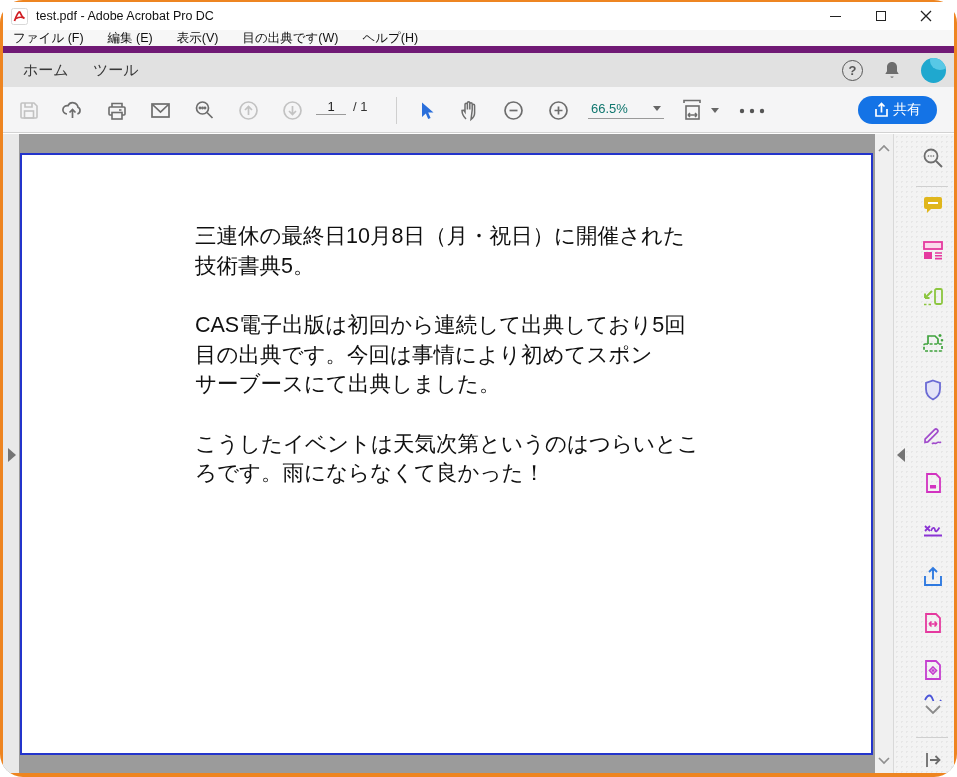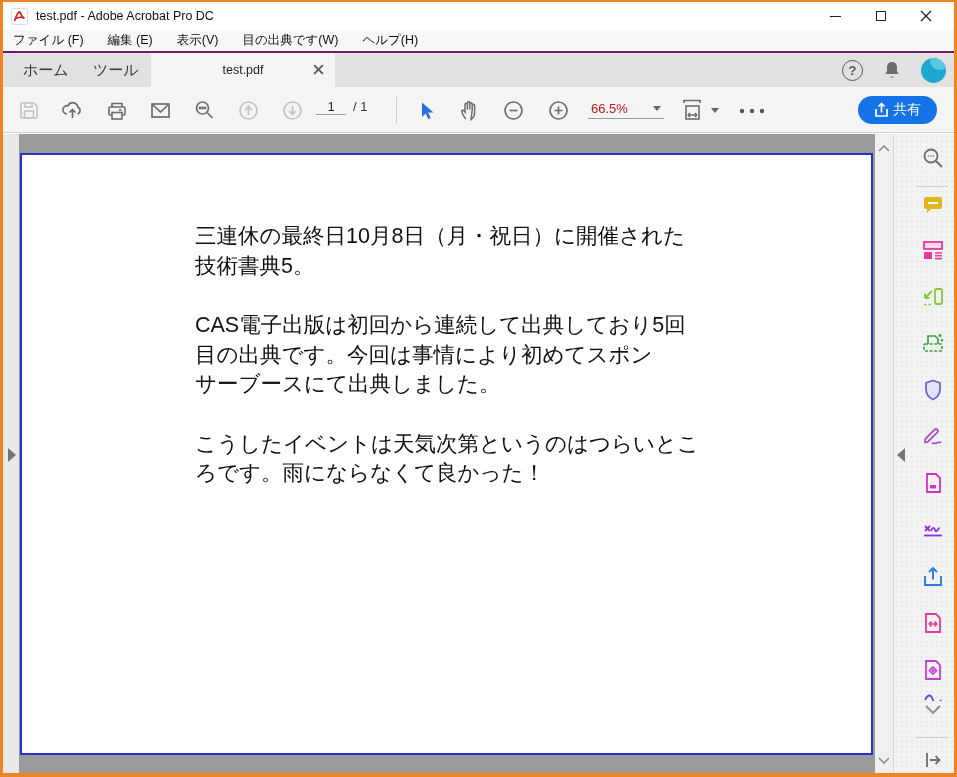--- a/index.html
+++ b/index.html
@@ -1,37 +1,37 @@
 <!DOCTYPE html>
 <html><head>
 <meta charset="utf-8">
 <style>
   * { box-sizing: border-box; margin: 0; padding: 0; }
   html,body { background:#fff; }
   body { font-family: "Liberation Sans", sans-serif; }
-  .app { position:relative; width:957px; height:777px; background:#fff; overflow:hidden; }
+  .app { position:relative; width:957px; height:777px; background:#fff; overflow:hidden;border-radius:23px; }
 
   
   .edge { position:absolute; background:#ee8521; z-index:60; }
   .edge.top{left:0;top:0;right:0;height:2px;}
   .edge.left{left:0;top:0;bottom:0;width:3px;}
   .edge.right{right:0;top:0;bottom:0;width:3px;}
   .edge.bottom{left:0;bottom:0;right:0;height:4px;}
 
   
   .titlebar { position:absolute; left:3px; top:2px; right:3px; height:28px; background:#ffffff; display:flex; align-items:center; }
   .titlebar .logo { margin-left:8px; width:17px; height:17px; }
   .titlebar .title { margin-left:8px; font-size:12.5px; color:#111; }
   .wincontrols { position:absolute; right:6px; top:0; height:28px; display:flex; }
   .winbtn { width:45px; height:28px; display:flex; align-items:center; justify-content:center; }
   .glyph-min { width:11px; height:1px; background:#222; }
   .glyph-max { width:10px; height:10px; border:1px solid #222; }
 
   
-  .menubar { position:absolute; left:3px; top:30px; right:3px; height:23px; background:#f7f7f7; display:flex; align-items:center; gap:24px; padding-left:10px; border-bottom:2px solid #701a75; }
+  .menubar { position:absolute; left:3px; top:30px; right:3px; height:23px; background:#f7f7f7; display:flex; align-items:center; gap:24px; padding-left:10px; border-bottom:7px solid #701a75; }
   .menubar span { font-size:12.5px; color:#111; cursor:default; }
 
   
   .tabbar { position:absolute; left:3px; top:53px; right:3px; height:34px; background:#e1e1e1; }
   .tab-home { position:absolute; left:14px; top:0; height:34px; display:flex; align-items:center; font-size:15px; color:#383838; padding:8px 6px; }
   .tab-tools { position:absolute; left:84px; top:0; height:34px; display:flex; align-items:center; font-size:15px; color:#383838; padding:16px 6px; }
   .tab-doc { position:absolute; left:148px; top:0; width:184px; height:34px; background:#f5f5f5; display:flex; align-items:center; justify-content:center; font-size:12.5px; color:#222; }
   .tab-doc .close { position:absolute; right:10px; top:10px; width:13px; height:13px; }
   .tabbar-right { position:absolute; right:8px; top:0; height:34px; display:flex; align-items:center; gap:18px; }
   .help-circle { width:21px; height:21px; border:1.6px solid #575757; border-radius:50%; color:#575757; font-size:13px; font-weight:bold; display:flex; align-items:center; justify-content:center; }
@@ -39,21 +39,21 @@
   .avatar:before { content:""; position:absolute; right:-4px; top:-6px; width:20px; height:18px; background:#57c8e6; border-radius:50%; }
 
   
   .toolbar { position:absolute; left:3px; top:87px; right:3px; height:46px; background:#f5f5f6; border-bottom:1px solid #d2d2d2; }
   .tbi { position:absolute; top:12px; width:23px; height:23px; display:flex; align-items:center; justify-content:center; }
   .tb-divider { position:absolute; top:10px; width:1px; height:27px; background:#cfcfcf; }
   .pagebox { position:absolute; left:313px; top:12px; display:flex; align-items:flex-end; gap:7px; }
   .pagebox input { width:30px; border:none; border-bottom:1px solid #9a9a9a; background:transparent; text-align:center; font-size:13px; color:#222; font-family:"Liberation Sans",sans-serif; }
   .pagebox .total { font-size:13px; color:#333; padding-bottom:1px; }
   .zoombox { position:absolute; left:585px; top:12px; width:76px; border-bottom:1px solid #9a9a9a; display:flex; align-items:center; justify-content:space-between; padding:2px 3px; }
-  .zoombox .val { font-size:13px; color:#b91c1c; }
+  .zoombox .val { font-size:13px; color:#0f766e; }
   .caret { width:0; height:0; border-left:4px solid transparent; border-right:4px solid transparent; border-top:5px solid #666; }
   .fitbox { position:absolute; left:676px; top:10px; display:flex; align-items:center; gap:6px; }
   .share-btn { position:absolute; right:17px; top:9px; height:28px; padding:0 16px; background:#1473e6; border:none; border-radius:14px; color:#fff; font-size:14px; display:flex; align-items:center; gap:4px; cursor:pointer; font-family:"Liberation Sans",sans-serif; }
 
   
   .main { position:absolute; left:3px; top:134px; right:3px; bottom:4px; background:#9b9b9b; }
   .leftstrip { position:absolute; left:0; top:0; bottom:0; width:16px; background:#e9e9e9; }
   .arrow-right-tri { position:absolute; left:5px; top:314px; width:0; height:0; border-top:7px solid transparent; border-bottom:7px solid transparent; border-left:8px solid #757575; }
   .docpane { position:absolute; left:16px; top:0; bottom:0; width:856px; background:#9b9b9b; }
   .page { position:absolute; left:1px; top:19px; width:853px; height:602px; background:#fff; border:2px solid #2334cb; overflow:hidden; }
@@ -105,26 +105,20 @@
     <span>ファイル (F)</span>
     <span>編集 (E)</span>
     <span>表示(V)</span>
     <span>目の出典です(W)</span>
     <span>ヘルプ(H)</span>
   </div>
 
   <div class="tabbar">
     <div class="tab-home">ホーム</div>
     <div class="tab-tools">ツール</div>
-    <div class="tab-doc">
-      <span>test.pdf</span>
-      <svg class="close" viewBox="0 0 12 12">
-          <path d="M2,2 L10,10 M10,2 L2,10" stroke="#5a5a5a" stroke-width="1.7"></path>
-        </svg>
-    </div>
     <div class="tabbar-right">
       <div class="help-circle">?</div>
       <svg width="22" height="22" viewBox="0 0 22 22">
         <path d="M11,3 C8,3 6,5.2 6,8 v4.2 L4.3,15 h13.4 L16,12.2 V8 C16,5.2 14,3 11,3 z" fill="#6d6d6d"></path>
         <path d="M9.3,17.5 a1.8,1.8 0 0 0 3.4,0 z" fill="#6d6d6d"></path>
       </svg>
       <div class="avatar"></div>
     </div>
   </div>
 

